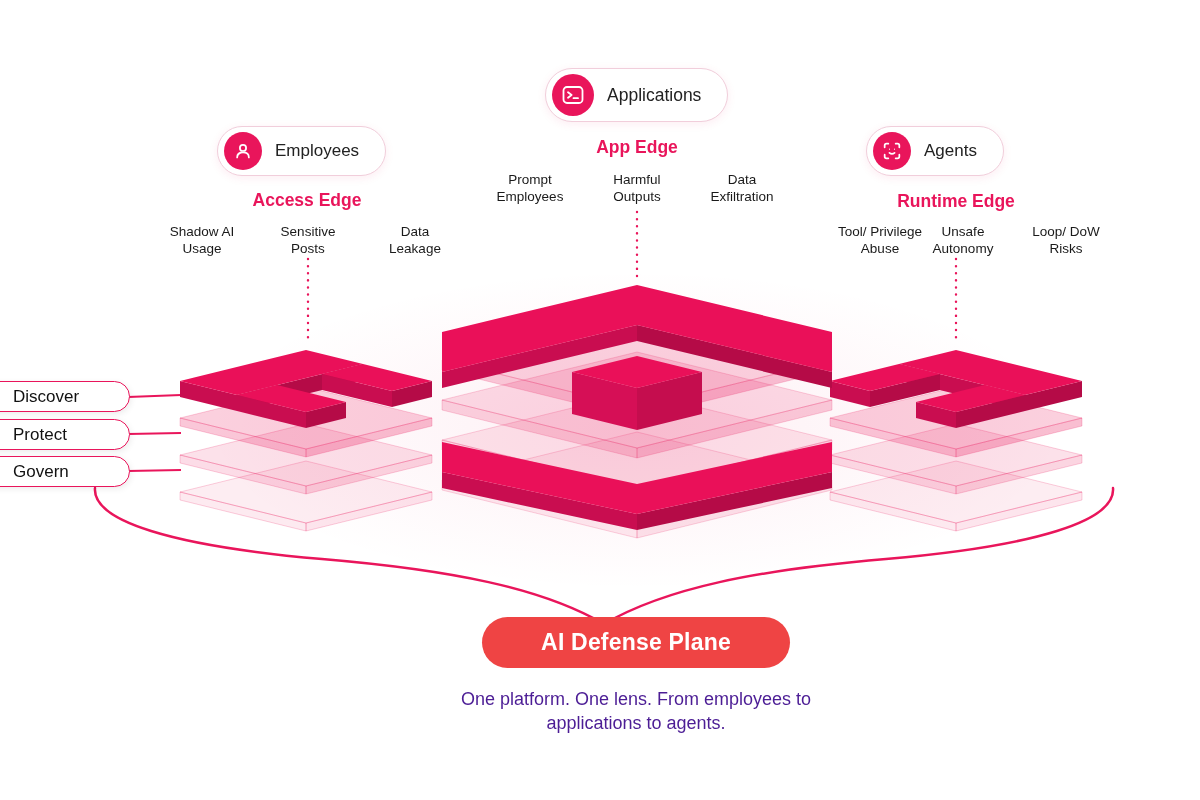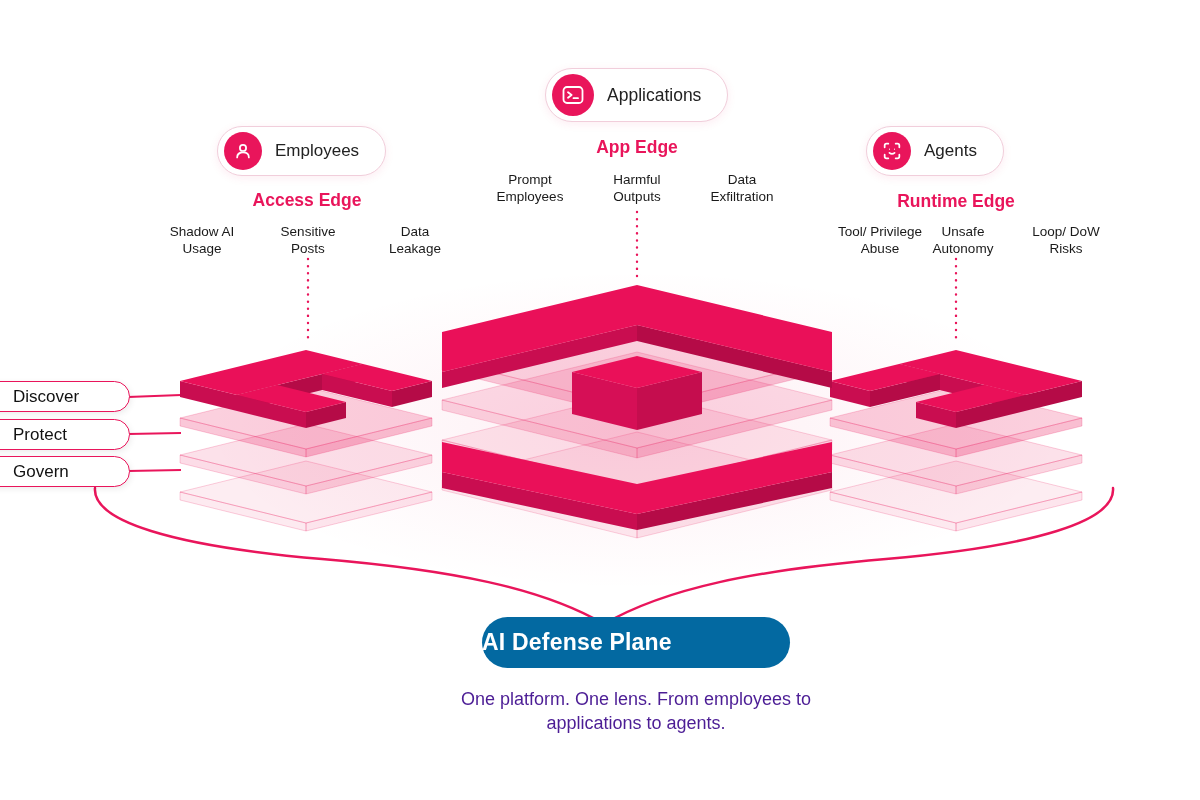--- a/index.html
+++ b/index.html
@@ -38,21 +38,21 @@
   .cap{
     position:absolute;left:-24px;width:154px;height:31px;z-index:2;
     background:#fff;border:1.6px solid #E9155B;border-radius:17px;
     display:flex;align-items:center;padding-left:36px;box-sizing:border-box;
     font-size:17px;font-weight:500;color:#111;
     box-shadow:1px 2px 6px rgba(0,0,0,0.08);
   }
 
   .plane-btn{
     position:absolute;left:482px;top:617px;width:308px;height:51px;z-index:2;
-    background:#0369a1;border-radius:26px;display:flex;align-items:center;
+    background:#ef4444;border-radius:26px;display:flex;align-items:center;justify-content:center;
     color:#fff;font-size:23px;font-weight:700;letter-spacing:.2px;
   }
   .caption{
     position:absolute;left:636px;top:687px;width:440px;z-index:2;
     transform:translateX(-50%);text-align:center;
     font-size:18px;line-height:1.35;color:#4c1d95;
   }
 </style>
 </head>
 <body>

